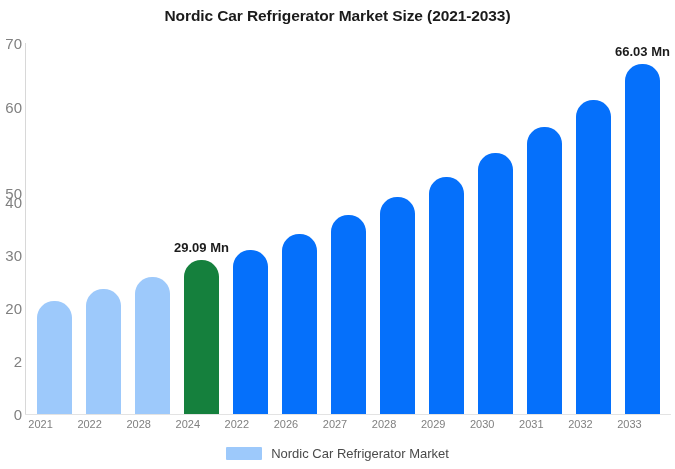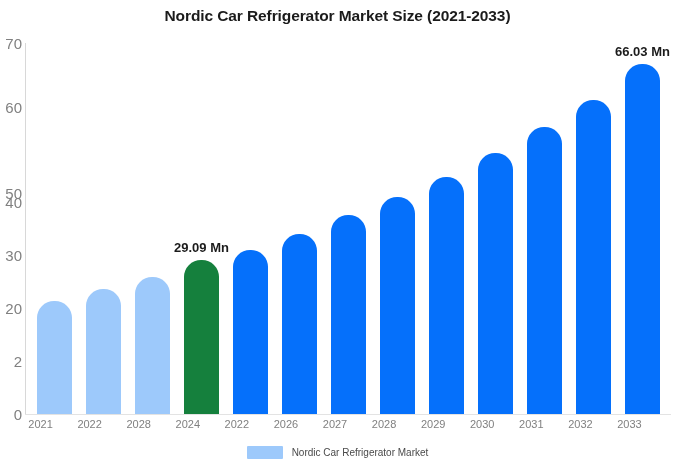--- a/index.html
+++ b/index.html
@@ -80,21 +80,21 @@
   
   .legend{
     position:absolute;left:0;top:446px;width:675px;
     display:flex;align-items:center;justify-content:center;
     gap:9px;
   }
   .legend-swatch{
     width:36px;height:13px;border-radius:1px;
     display:inline-block;
   }
-  .legend-label{font-size:10px;color:#4a4a4a;}
+  .legend-label{font-size:13px;color:#4a4a4a;}
 </style>
 </head>
 <body>
 
 <div id="chart-root">
 
   <div class="chart-title">Nordic Car Refrigerator Market Size (2021-2033)</div>
 
   <div class="ylabels">
       <span style="top: 0px;">70</span>

